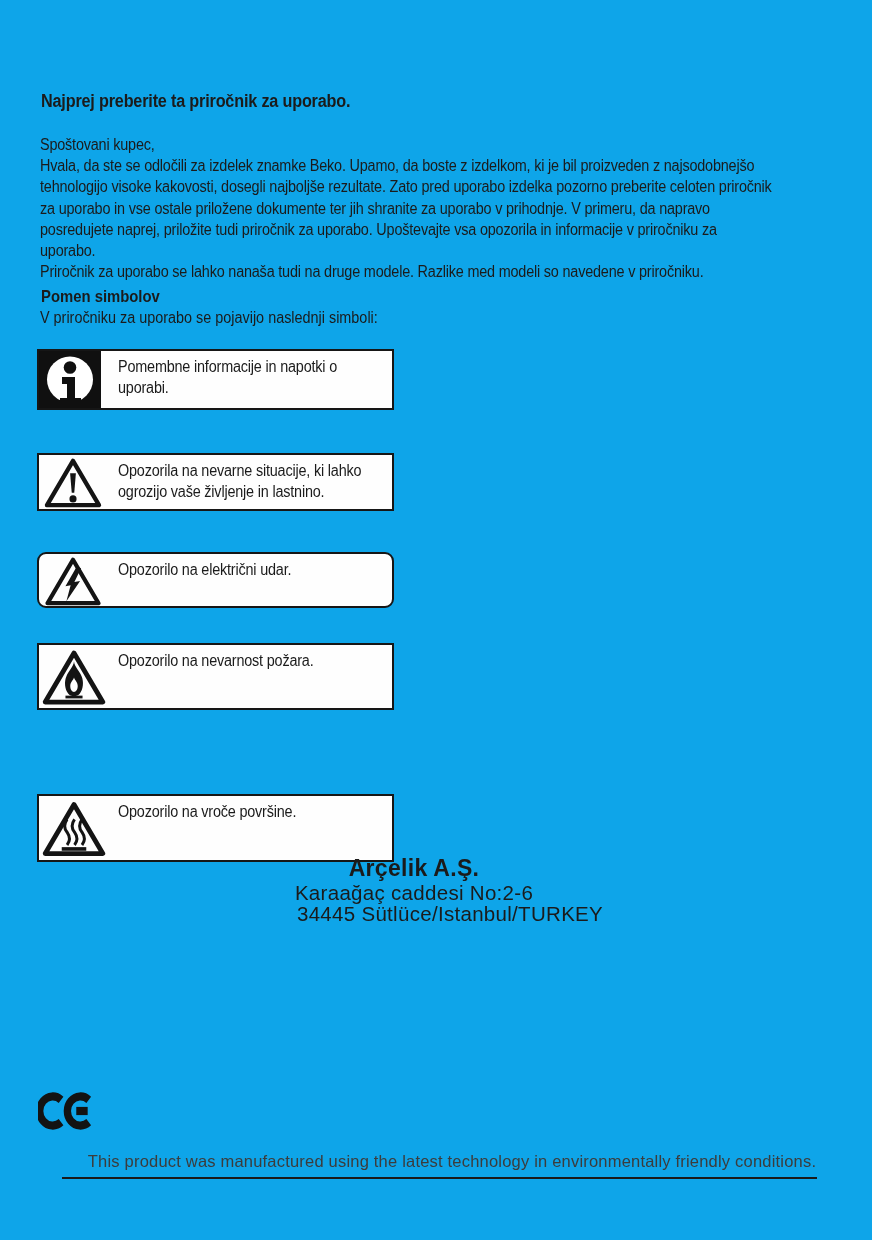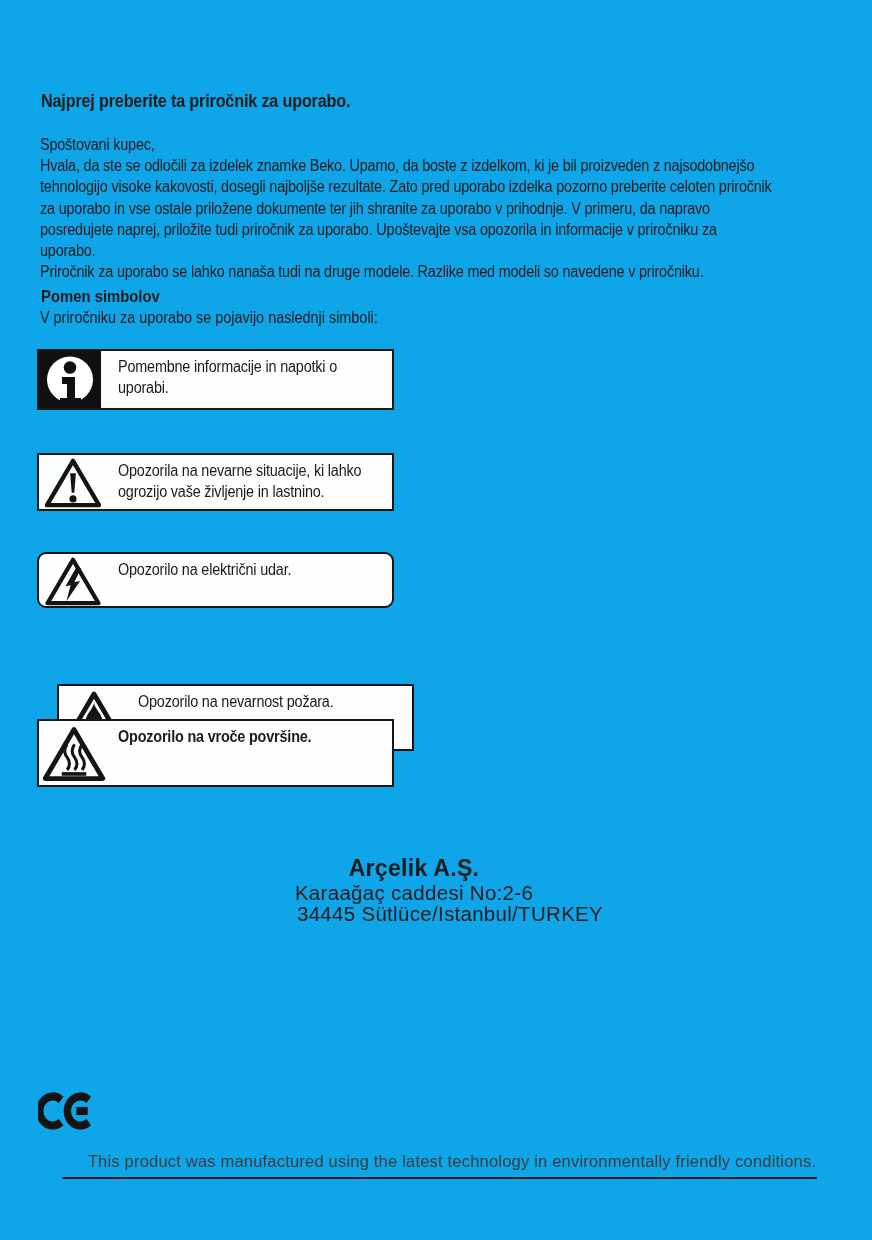--- a/index.html
+++ b/index.html
@@ -31,22 +31,22 @@
     font-size: 16px;
   }
 
   .sym-box {
     position: absolute; left: 37px; width: 357px;
     border: 2px solid #161616; box-sizing: border-box; background: #fefefe;
   }
   .box-1 { top: 349px; height: 61px; }
   .box-2 { top: 453px; height: 58px; }
   .box-3 { top: 552px; height: 56px; border-radius: 9px; }
-  .box-4 { top: 684px; height: 67px; margin-left: 20px; }
-  .box-5 { top: 719px; height: 68px; font-weight: bold; }
+  .box-4 { top: 643px; height: 67px; }
+  .box-5 { top: 794px; height: 68px; }
 
   .sym-text {
     position: absolute; left: 79px; top: 6px;
     font-size: 16px; line-height: 20.5px; letter-spacing: -0.2px;
   }
   .icon-wrap { position: absolute; top: 0; left: 0; }
   .info-tile { left: 0; top: 0; }
   .tri-sm { left: 5px; top: 2px; }
   .tri-lg { left: 3px; top: 2px; }
 

